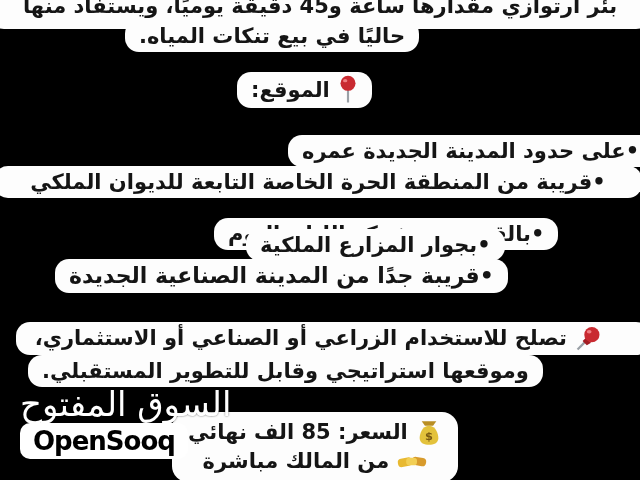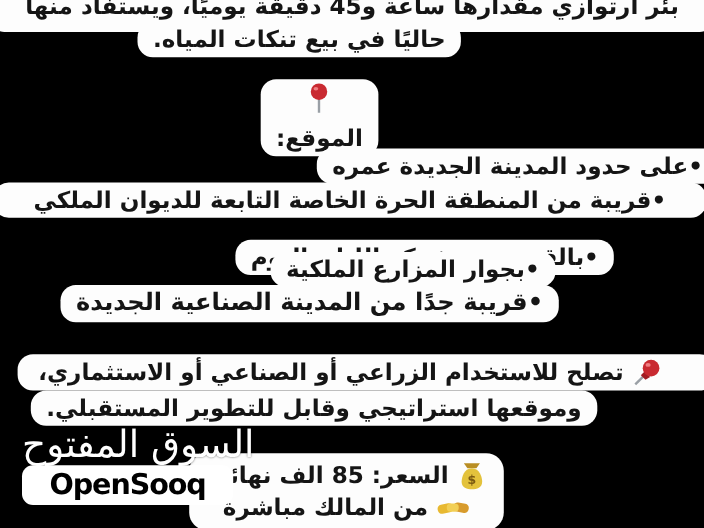--- a/index.html
+++ b/index.html
@@ -22,21 +22,21 @@
     justify-content:center;
     gap:8px;
     direction:rtl;
     white-space:nowrap;
     width:max-content;
   }
   
   .b-well1{left:-12px;right:-12px;top:-17px;height:40px;border-radius:16px;width:auto;}
   .b-well2{left:125px;top:20px;}
   
-  .b-loc-h{left:237px;top:72px;flex-direction:column;}
+  .b-loc-h{left:237px;top:72px;}
   .b-loc-0{left:249px;top:104px;}
   .b-loc-1{left:276px;top:135px;margin-left:12px;}
   .b-loc-2{left:-6px;right:-2px;top:166px;width:auto;}
   .b-loc-3{left:214px;top:198px;margin-top:20px;}
   .b-loc-4{left:246px;top:229px;}
   .b-loc-5{left:55px;top:259px;font-size:22px;align-items:flex-end;}
   
   .b-use1{left:16px;right:-10px;top:322px;width:auto;justify-content:flex-start;padding-right:48px;}
   .b-use2{left:28px;top:355px;}
   
@@ -46,21 +46,21 @@
   .wm-ar{
     position:absolute;left:20px;top:384px;
     color:#fff;font-weight:400;font-size:34px;letter-spacing:-1px;
     text-shadow:0 0 2px rgba(0,0,0,.6);
     direction:rtl;white-space:nowrap;text-align:right;
   }
   .wm-box{
     position:absolute;left:20px;top:423px;
     background:#fff;color:#000;border-radius:10px;
     font-weight:bold;font-size:26px;letter-spacing:-1px;
-    padding:3px 25px;white-space:nowrap;
+    padding:3px 13px;white-space:nowrap;
   }
   .icon{flex:0 0 auto;display:inline-flex;align-items:center;}
   .icon svg{display:block;}
 </style>
 </head>
 <body>
 
 <div id="canvas">
 
   <div class="bubble b-well1" dir="rtl">

